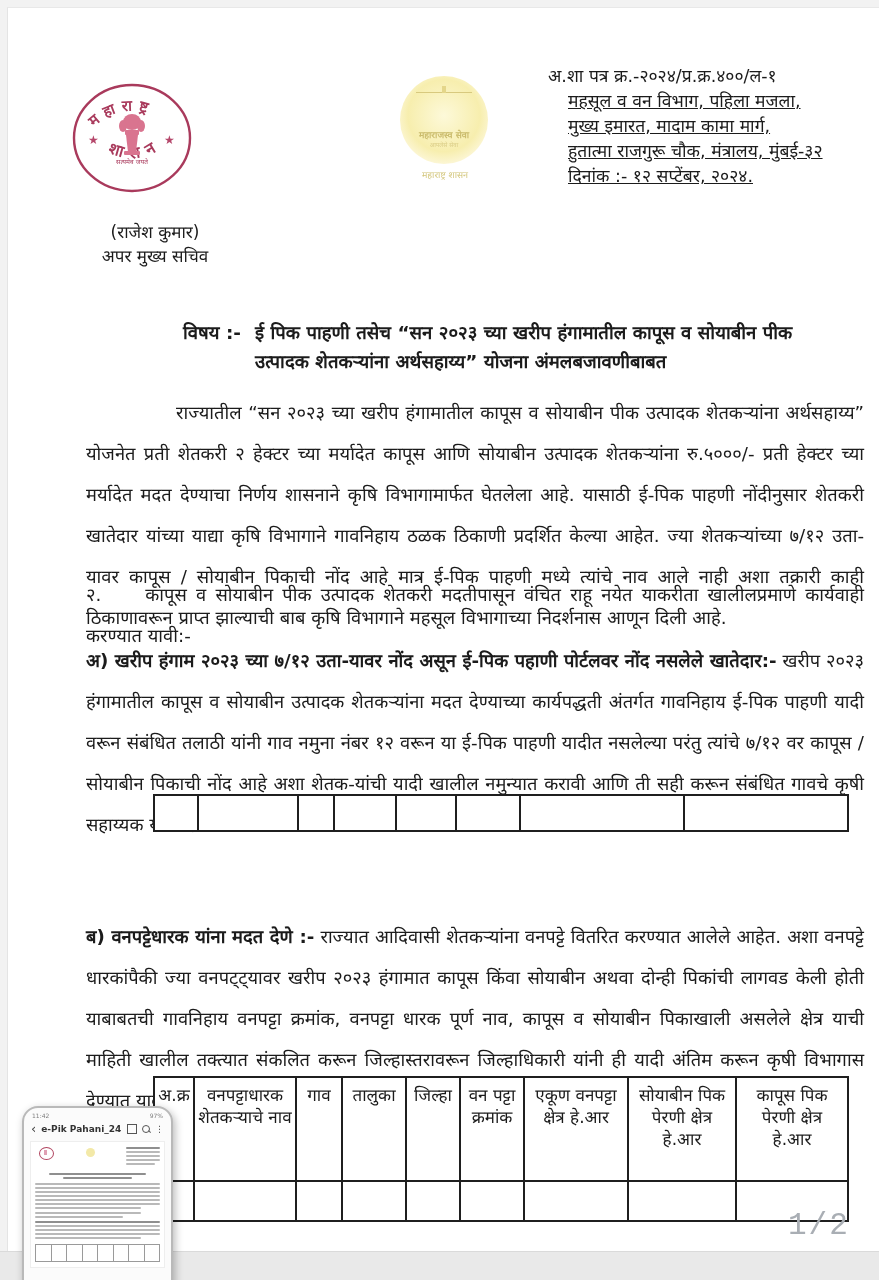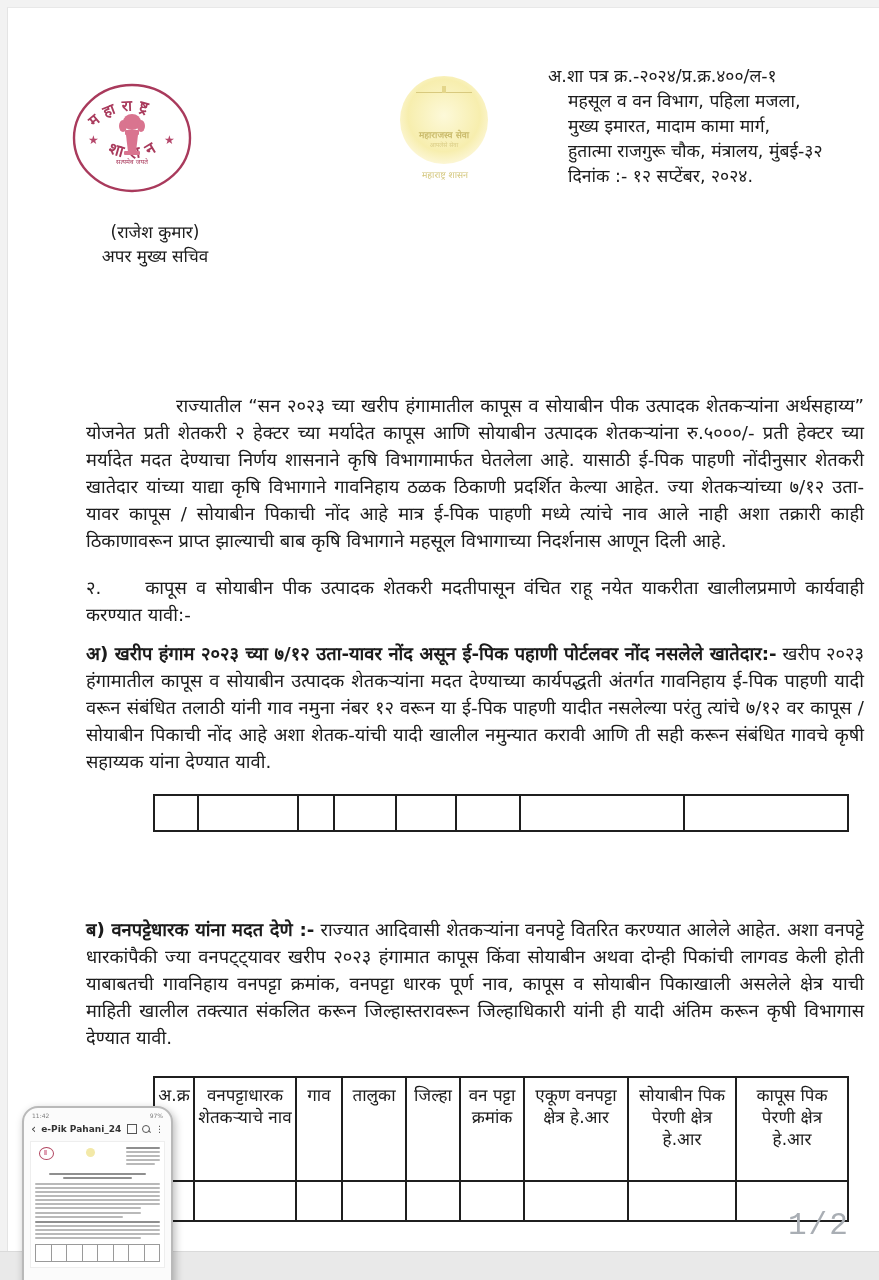--- a/index.html
+++ b/index.html
@@ -18,29 +18,29 @@
     background:radial-gradient(circle at 50% 45%, #fdf9d9 0%, #f7eeae 55%, #fdf8dd 78%, rgba(255,255,255,0) 100%);
     display:flex;flex-direction:column;align-items:center;justify-content:center;}
   #wm-circle .wm-line{width:56px;height:0;border-top:1px solid #d8c97e;margin-bottom:3px;position:relative;}
   #wm-circle .wm-line:after{content:"";position:absolute;left:26px;top:-7px;width:4px;height:7px;background:#e4d68a;}
   .wm-text1{font-size:9px;color:#cbbc6d;font-weight:bold;margin-top:32px;}
   .wm-text2{font-size:6px;color:#d9cc85;}
   #wm-caption{left:372px;top:160px;width:130px;text-align:center;font-size:9px;color:#d3c67c;}
 
   
   #refblock{left:540px;top:56px;width:330px;font-size:17.5px;line-height:25px;}
-  #refblock .addr{padding-left:20px;}
+  #refblock .addr{padding-left:20px;text-decoration:underline;}
 
   
   #subject{left:175px;top:310px;width:640px;font-weight:bold;font-size:18.5px;line-height:29px;display:flex;}
   #subject .lbl{flex:0 0 72px;}
   #subject .l2{padding-left:0px;}
 
   
-  .para{left:78px;width:778px;font-size:18.3px;line-height:27px;text-align:justify;}
+  .para{left:78px;width:778px;font-size:18.3px;line-height:41px;text-align:justify;}
   #para1{top:384px;text-indent:90px;}
   #para2{top:566px;}
   #para2 .num{padding-right:44px;}
   #secA{top:632px;}
   #secB{top:908px;}
   .inline-head{font-weight:bold;}
 
   
   table.doc{border-collapse:collapse;table-layout:fixed;background:#fff;}
   table.doc td,table.doc th{border:2px solid #1f1f1f;font-weight:normal;font-size:17px;
@@ -130,20 +130,27 @@
     <div class="abs" id="wm-caption">महाराष्ट्र शासन</div>
 
     <div class="abs" id="refblock">
       <div>अ.शा पत्र क्र.-२०२४/प्र.क्र.४००/ल-१</div>
       <div class="addr">महसूल व वन विभाग, पहिला मजला,</div>
       <div class="addr">मुख्य इमारत, मादाम कामा मार्ग,</div>
       <div class="addr">हुतात्मा राजगुरू चौक, मंत्रालय, मुंबई-३२</div>
       <div class="addr">दिनांक :- १२  सप्टेंबर, २०२४.</div>
     </div>
 
+    <div class="abs" id="subject">
+      <div class="lbl">विषय :-</div>
+      <div>
+        <div>ई पिक पाहणी तसेच “सन २०२३ च्या खरीप हंगामातील कापूस व सोयाबीन पीक</div>
+        <div class="l2">उत्पादक शेतकऱ्यांना अर्थसहाय्य” योजना अंमलबजावणीबाबत</div>
+      </div>
+    </div>
 
     <div class="abs para" id="para1">राज्यातील “सन २०२३ च्या खरीप हंगामातील कापूस व सोयाबीन पीक उत्पादक शेतकऱ्यांना अर्थसहाय्य” योजनेत प्रती शेतकरी २ हेक्टर च्या मर्यादेत कापूस आणि सोयाबीन उत्पादक शेतकऱ्यांना रु.५०००/- प्रती हेक्टर च्या मर्यादेत मदत देण्याचा निर्णय शासनाने कृषि विभागामार्फत घेतलेला आहे. यासाठी ई-पिक पाहणी नोंदीनुसार शेतकरी खातेदार यांच्या याद्या कृषि विभागाने गावनिहाय ठळक ठिकाणी प्रदर्शित केल्या आहेत. ज्या शेतकऱ्यांच्या ७/१२ उता-यावर कापूस / सोयाबीन पिकाची नोंद आहे मात्र ई-पिक पाहणी मध्ये त्यांचे नाव आले नाही अशा तक्रारी काही ठिकाणावरून प्राप्त झाल्याची बाब कृषि विभागाने महसूल विभागाच्या निदर्शनास आणून दिली आहे.</div>
 
     <div class="abs para" id="para2">
       <span class="num">२.</span><span>कापूस व सोयाबीन पीक उत्पादक शेतकरी मदतीपासून वंचित राहू नयेत याकरीता खालीलप्रमाणे कार्यवाही करण्यात यावी:-</span>
     </div>
 
     <div class="abs para" id="secA">
       <span class="inline-head">अ) खरीप हंगाम २०२३ च्या ७/१२ उता-यावर नोंद असून ई-पिक पहाणी पोर्टलवर नोंद नसलेले खातेदार:-</span>
       <span>खरीप २०२३ हंगामातील कापूस व सोयाबीन उत्पादक शेतकऱ्यांना मदत देण्याच्या कार्यपद्धती अंतर्गत गावनिहाय ई-पिक पाहणी यादी वरून संबंधित तलाठी यांनी गाव नमुना नंबर १२ वरून या ई-पिक पाहणी यादीत नसलेल्या परंतु त्यांचे ७/१२ वर कापूस / सोयाबीन पिकाची नोंद आहे अशा शेतक-यांची यादी खालील नमुन्यात करावी आणि ती सही करून संबंधित गावचे कृषी सहाय्यक यांना देण्यात यावी.</span>

